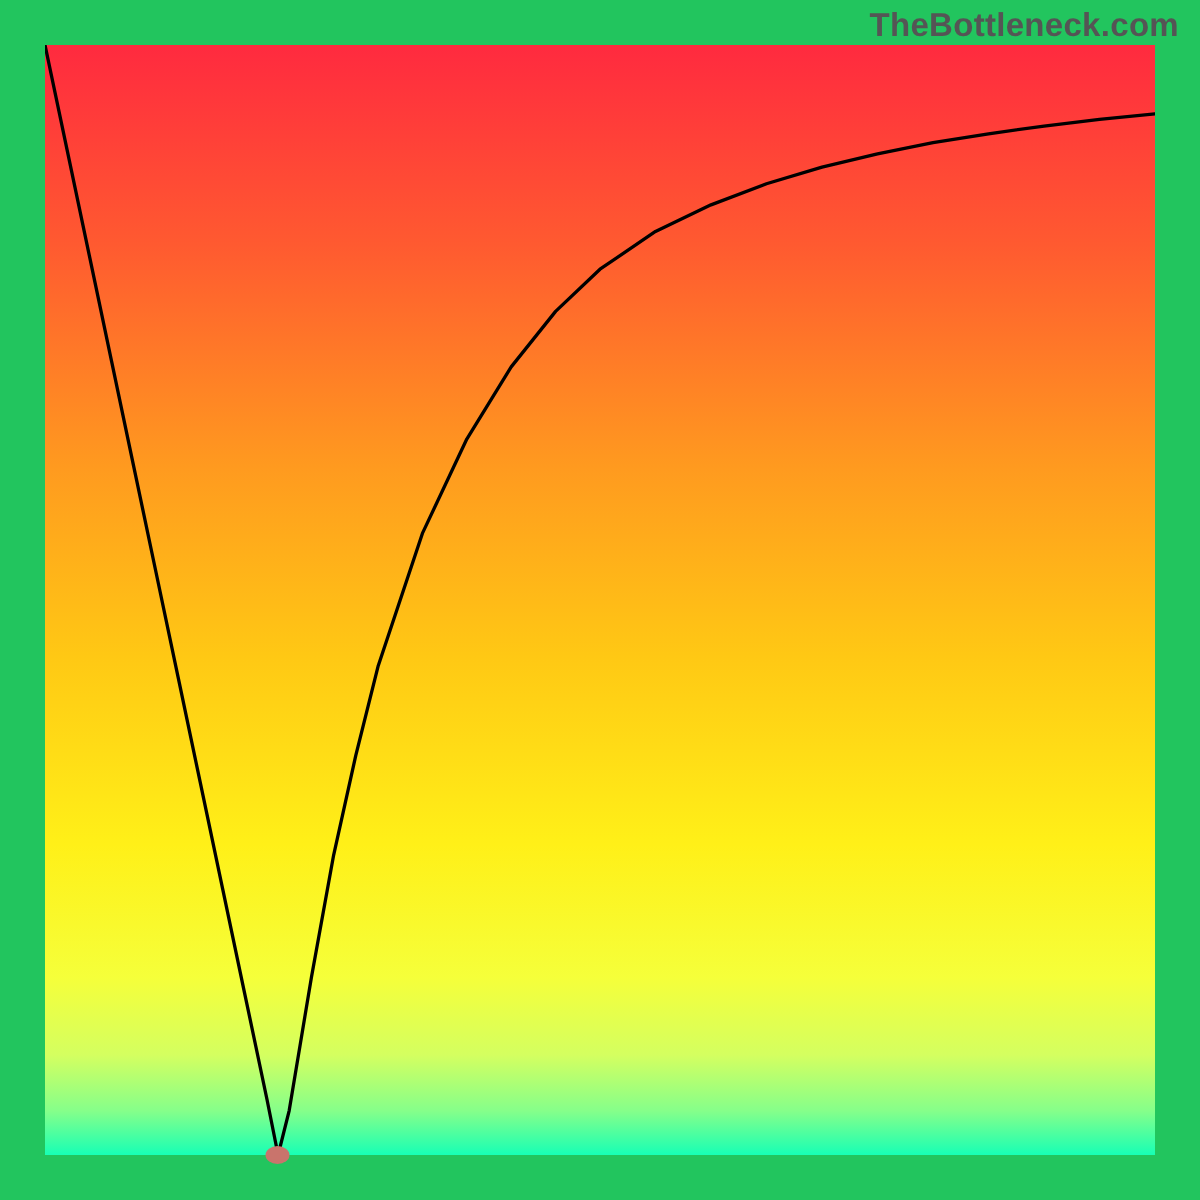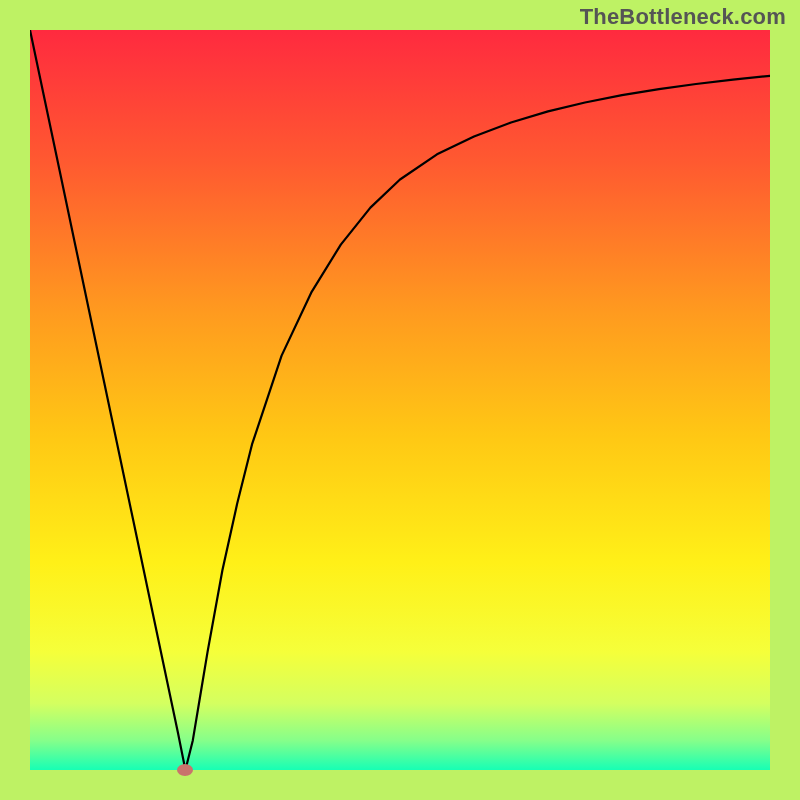--- a/index.html
+++ b/index.html
@@ -8,21 +8,21 @@
     width: 800px;
     height: 800px;
     background: #000;
     font-family: Arial, Helvetica, sans-serif;
     overflow: hidden;
   }
   .frame {
     position: relative;
     width: 800px;
     height: 800px;
-    background: #bef264;
+    background: #22c55e;
   }
   .watermark {
     position: absolute;
     top: 4px;
     right: 14px;
     color: #555;
     font-size: 22px;
     font-weight: 600;
     letter-spacing: 0.2px;
     user-select: none;

